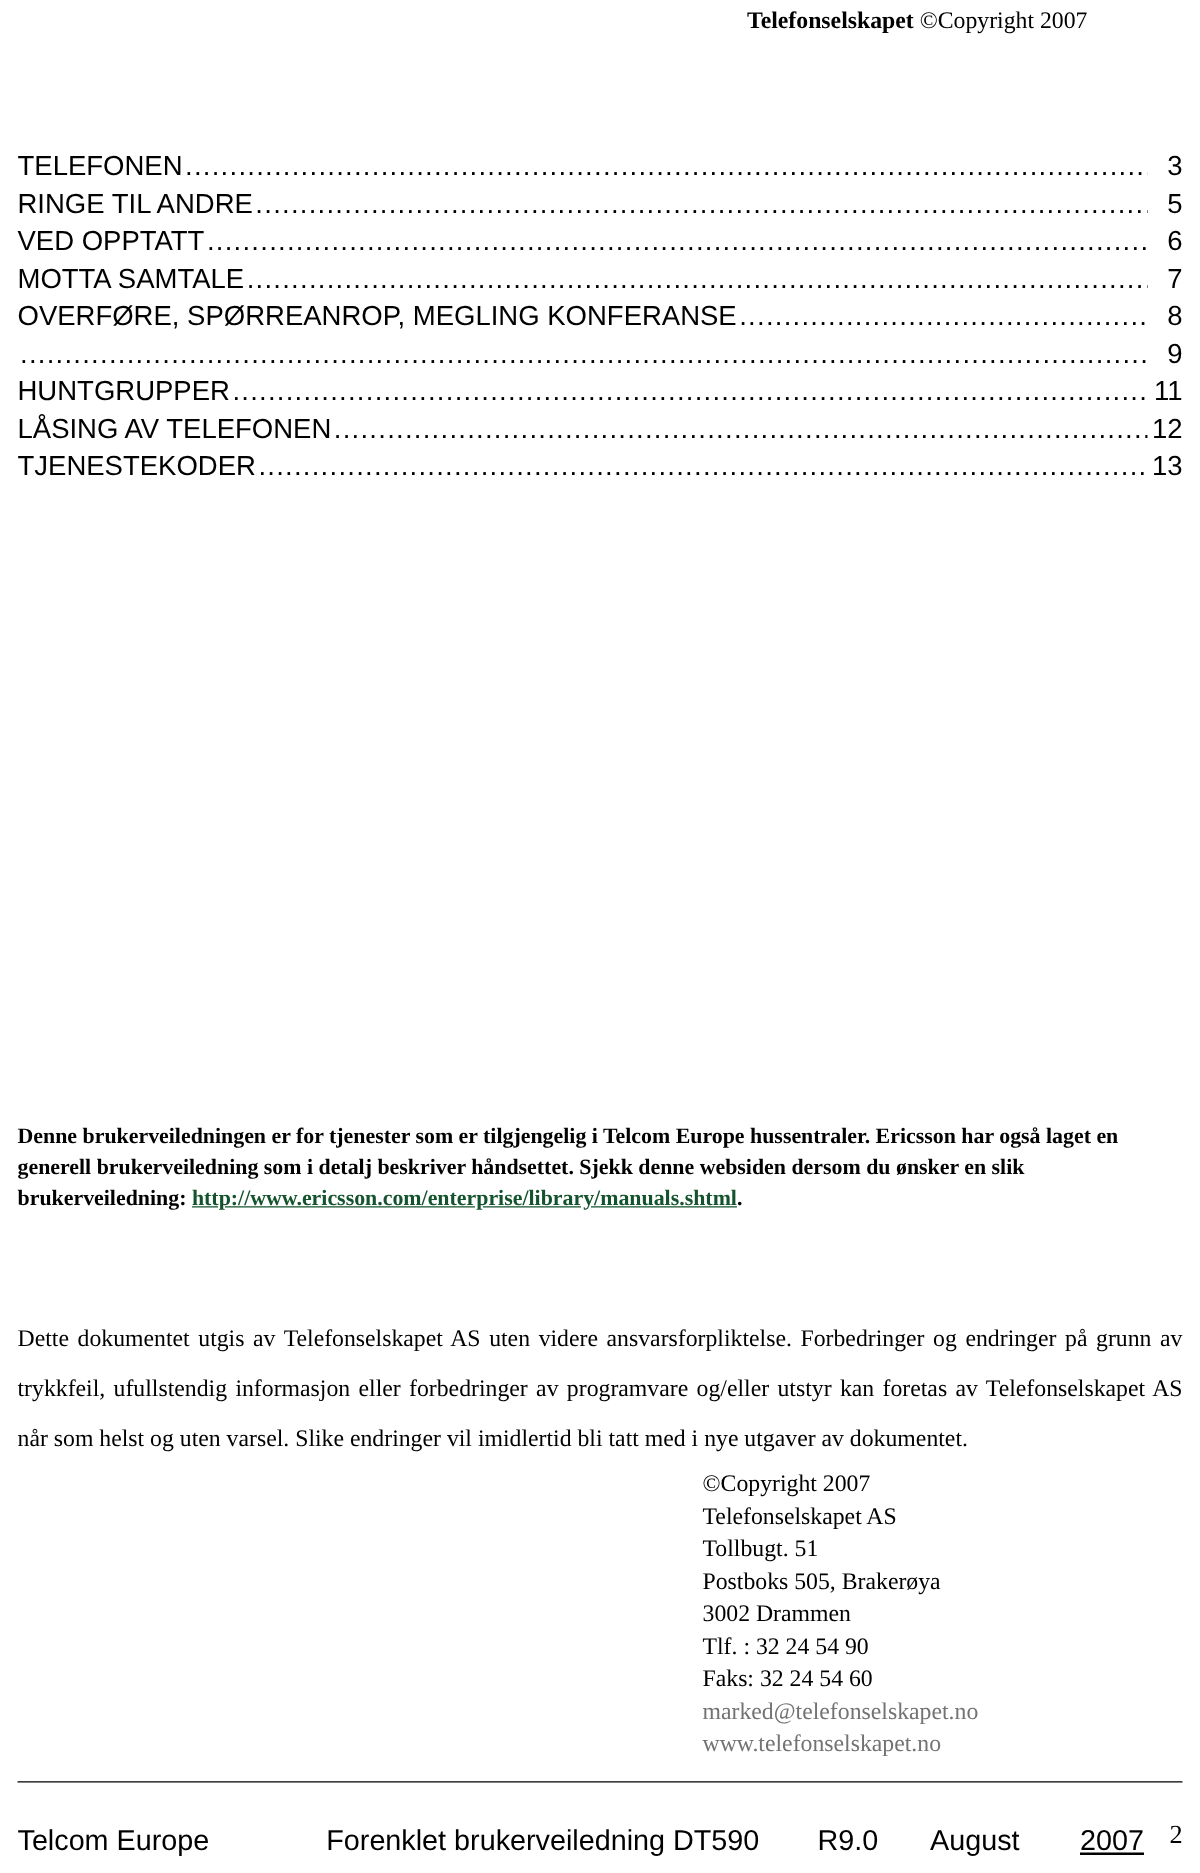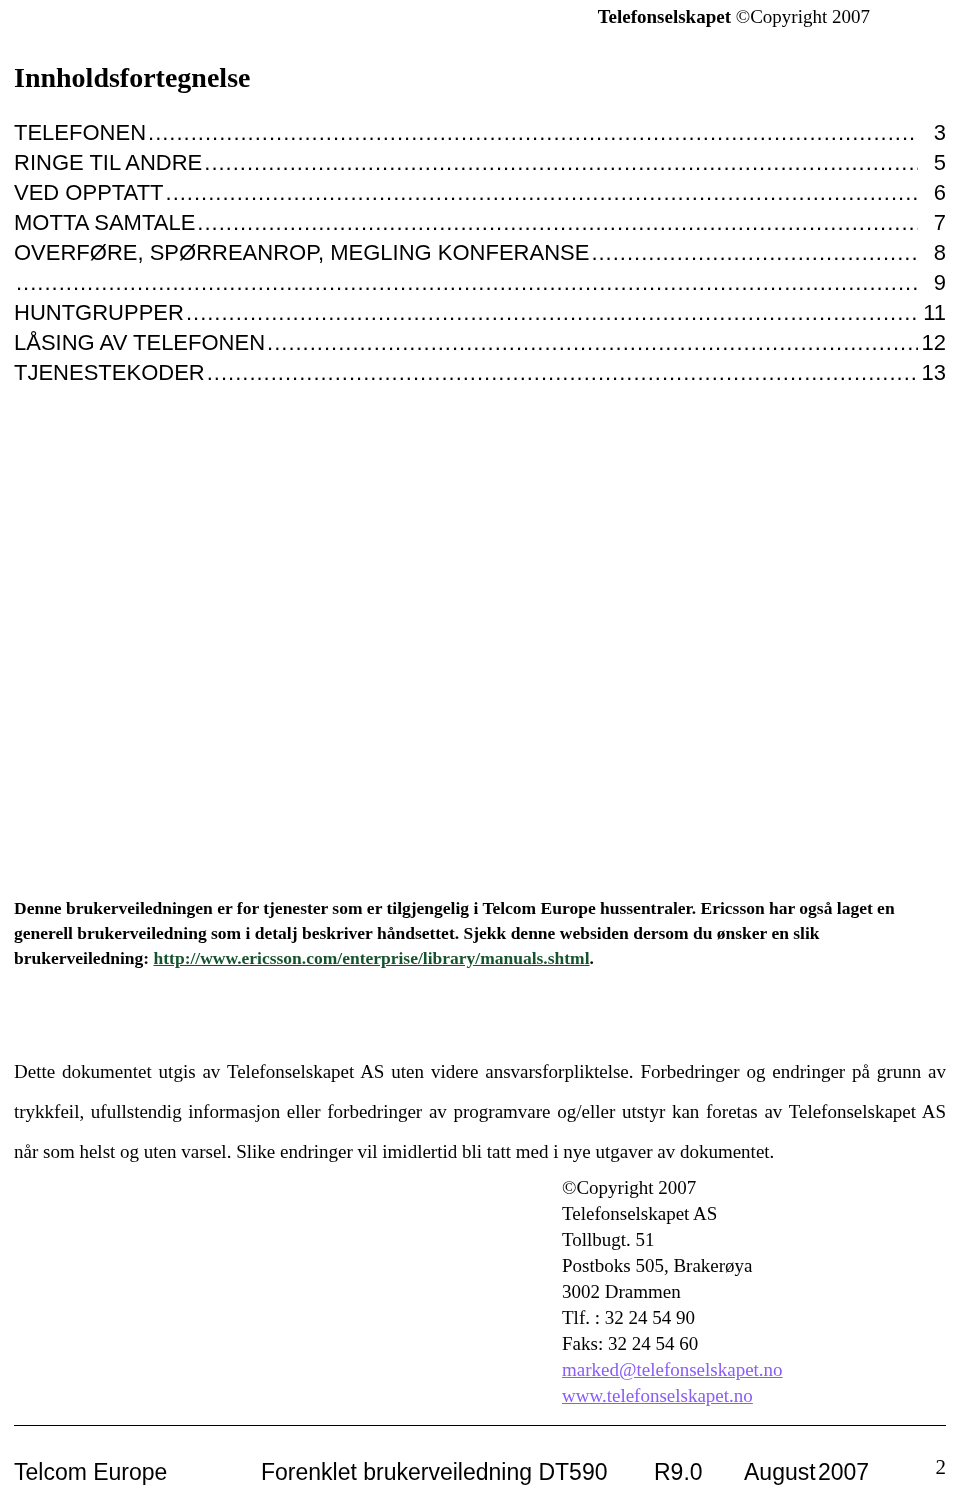--- a/index.html
+++ b/index.html
@@ -116,22 +116,21 @@
   
   .address {
     position: absolute;
     left: 562px;
     top: 1175px;
     font-family: "Liberation Serif", serif;
     font-size: 19px;
     line-height: 26px;
   }
   .address .link-line {
-    color: #8b5cf6;
-    text-decoration: underline;
+    color: #737373;
   }
 
   
   .footer-rule {
     position: absolute;
     left: 14px;
     top: 1425px;
     width: 932px;
     height: 1px;
     background: #000000;
@@ -161,42 +160,42 @@
     left: 640px;
     top: 0;
   }
   .footer .f-month {
     position: absolute;
     left: 730px;
     top: 0;
   }
   .footer .f-year {
     position: absolute;
-    left: 804px;
-    top: 0;
+    left: 850px;
+    top: 0;
+    text-decoration: underline;
   }
   .footer .f-page {
     position: absolute;
     right: 0;
     top: -4px;
     font-family: "Liberation Serif", serif;
     font-size: 21px;
   }
 </style>
 </head>
 <body>
 
 <div class="page">
 
   <div class="header">
     <span class="brand">Telefonselskapet</span>
     <span class="copy">©Copyright 2007</span>
   </div>
 
-  <div class="toc-title">Innholdsfortegnelse</div>
 
   <div class="toc">
 
     <div class="toc-row">
       <span class="label">TELEFONEN</span>
       <span class="leader">..................................................................................................................................</span>
       <span class="pagenum">3</span>
     </div>
 
     <div class="toc-row">

